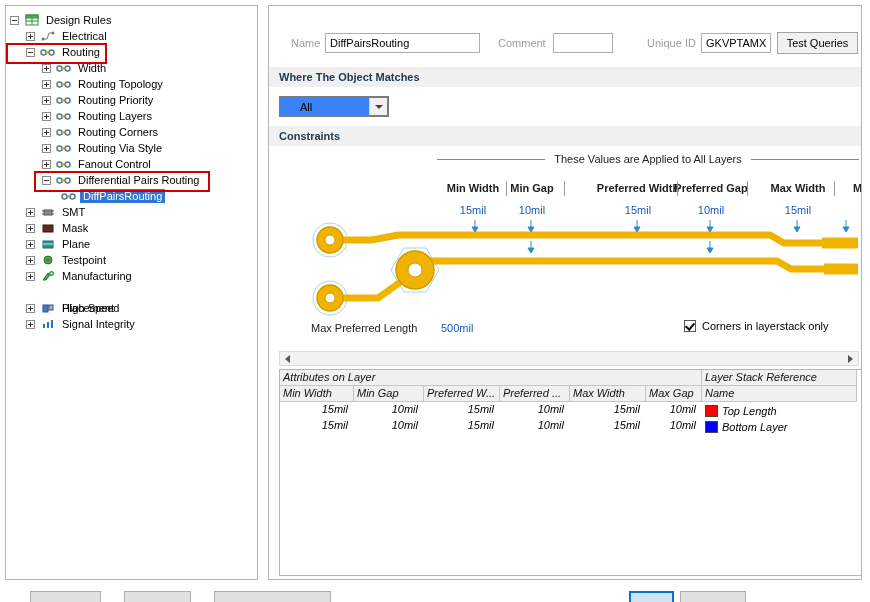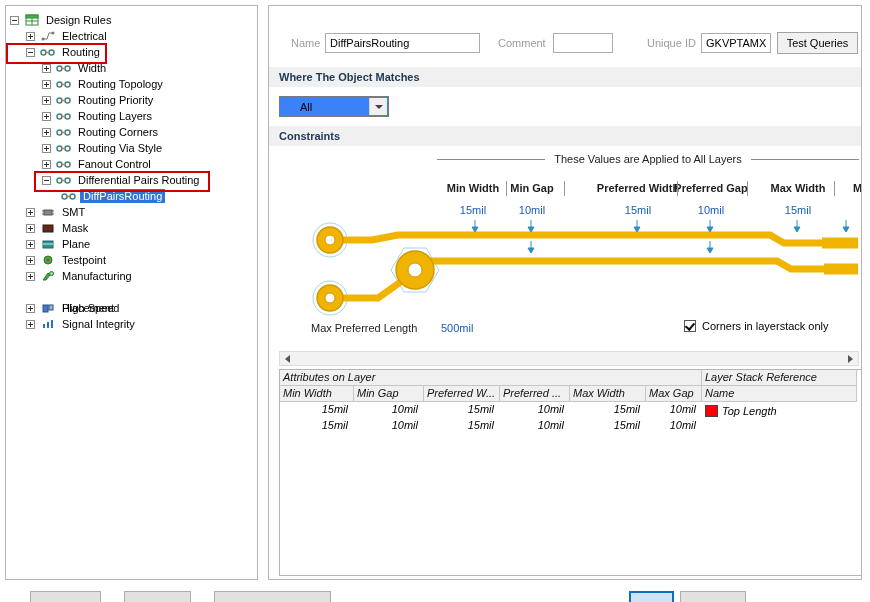--- a/index.html
+++ b/index.html
@@ -446,20 +446,24 @@
         <span>Top Length</span>
       </div>
     </div>
     <div class="lt-row lt-data">
       <div class="lt-cell c0">15mil</div>
       <div class="lt-cell c1">10mil</div>
       <div class="lt-cell c2">15mil</div>
       <div class="lt-cell c3">10mil</div>
       <div class="lt-cell c4">15mil</div>
       <div class="lt-cell c5">10mil</div>
+      <div class="lt-cell cn lt-name">
+        <span class="swatch" style="background:#0000FF"></span>
+        <span>Bottom Layer</span>
+      </div>
     </div>
   </div>
 </div>
 
 <div class="bbtn" style="left:30px;width:71px"></div>
 <div class="bbtn" style="left:124px;width:67px"></div>
 <div class="bbtn" style="left:214px;width:117px"></div>
 <div class="bbtn focus" style="left:629px;width:45px"></div>
 <div class="bbtn" style="left:680px;width:66px"></div>
 

